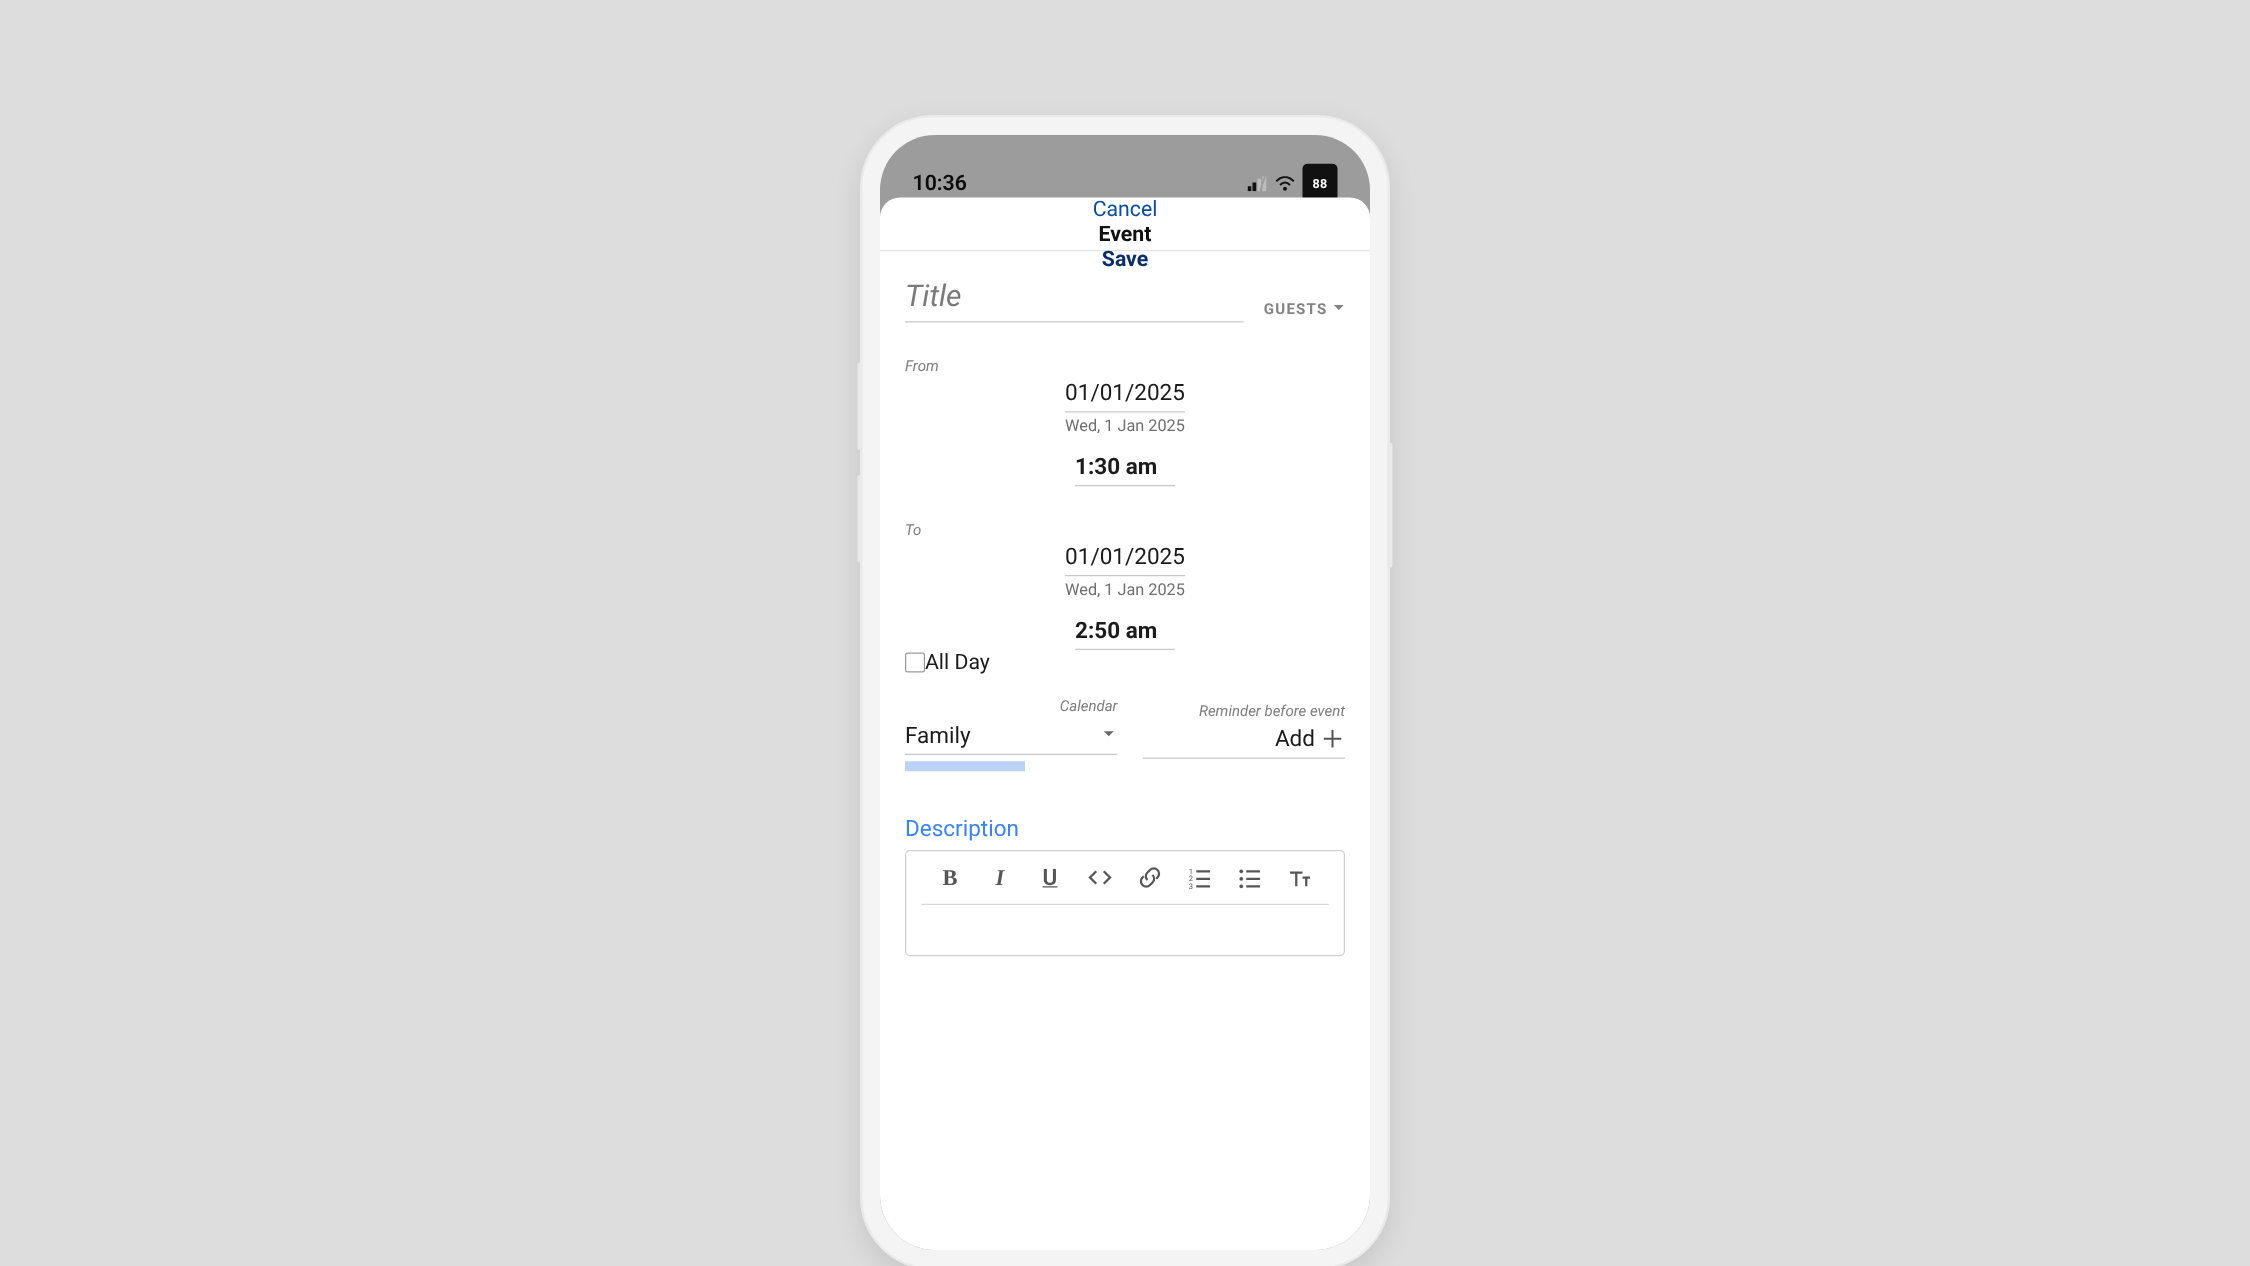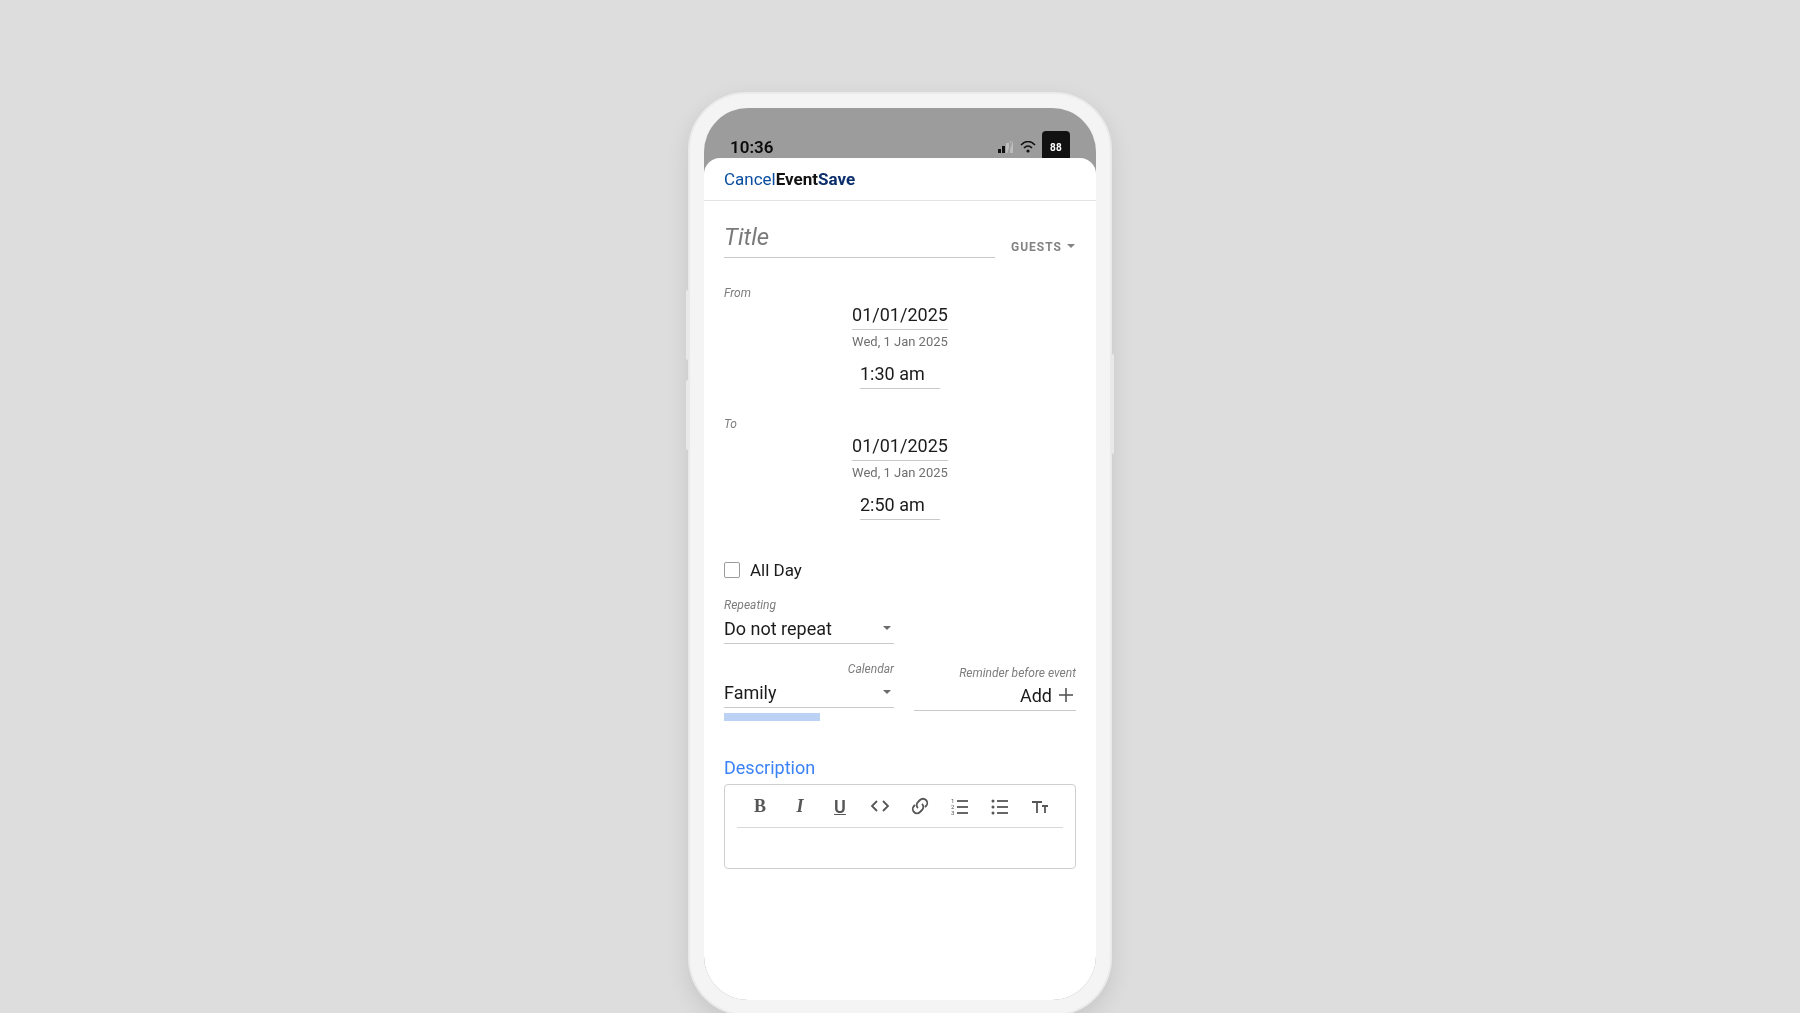--- a/index.html
+++ b/index.html
@@ -71,22 +71,24 @@
     top:50px;
     background:#fff;
     border-top-left-radius:16px;
     border-top-right-radius:16px;
     display:flex; flex-direction:column;
   }
   .sheet-header {
     height:43px;
     display:flex;
     align-items:center;
+    justify-content:space-between;
     padding:0 20px;
     border-bottom:1px solid #e3e3e3;
+    flex-direction:column;
   }
   .cancel { color:#0a4ea0; font-size:17px; }
   .title  { color:#111; font-size:17px; font-weight:700; }
   .save   { color:#0a2e6b; font-size:17px; font-weight:700; }
 
   .content {
     flex:1;
     overflow:hidden;
     padding:22px 20px 0;
   }
@@ -113,24 +115,24 @@
   .section { margin-top:28px; }
   .lbl { font-size:12px; color:#7d7d7d; font-style:italic; }
   .row2 { display:flex; gap:10px; align-items:center;flex-direction:column; }
   .date-col { flex:1; }
   .val {
     font-size:18px; color:#1b1b1b;
     padding:4px 0 4px;
     border-bottom:1px solid #c9c9c9;
   }
   .sub { font-size:13px; color:#6f6f6f; margin-top:4px; }
-  .time-col { width:80px; }
-
-  
-  .allday { display:flex; align-items:center; gap:10px; margin-top:40px; }
+  .time-col { width:80px;font-weight:bold; }
+
+  
+  .allday { display:flex; align-items:center; }
   .chk {
     width:16px; height:16px;
     border:1.5px solid #9b9b9b;
     border-radius:2px;
     background:#fff;
   }
   .allday-lbl { font-size:17px; color:#1b1b1b; }
 
   
   .dd-wrap { margin-top:18px; }
@@ -261,29 +263,20 @@
               <div class="val">2:50 am</div>
             </div>
           </div>
         </div>
 
         <div class="allday">
           <span class="chk"></span>
           <span class="allday-lbl">All Day</span>
         </div>
 
-        <div class="dd dd-wrap">
-          <span class="lbl">Repeating</span>
-          <div class="val">
-            <span>Do not repeat</span>
-            <span><svg viewBox="0 0 14 14">
-                  <path d="M3 5 L7 9 L11 5 Z"></path>
-                </svg></span>
-          </div>
-        </div>
 
         <div class="dd-row">
           <div class="dd">
             <span class="lbl">Calendar</span>
             <div class="val">
               <span>Family</span>
               <span><svg viewBox="0 0 14 14">
                     <path d="M3 5 L7 9 L11 5 Z"></path>
                   </svg></span>
             </div>

